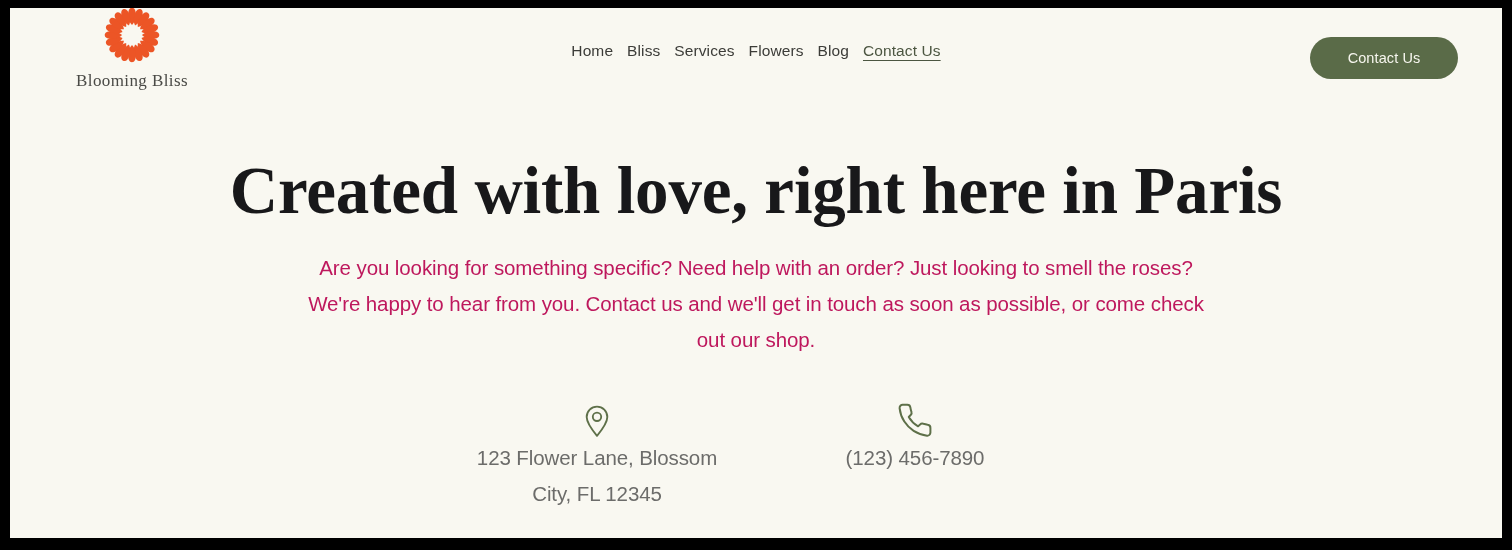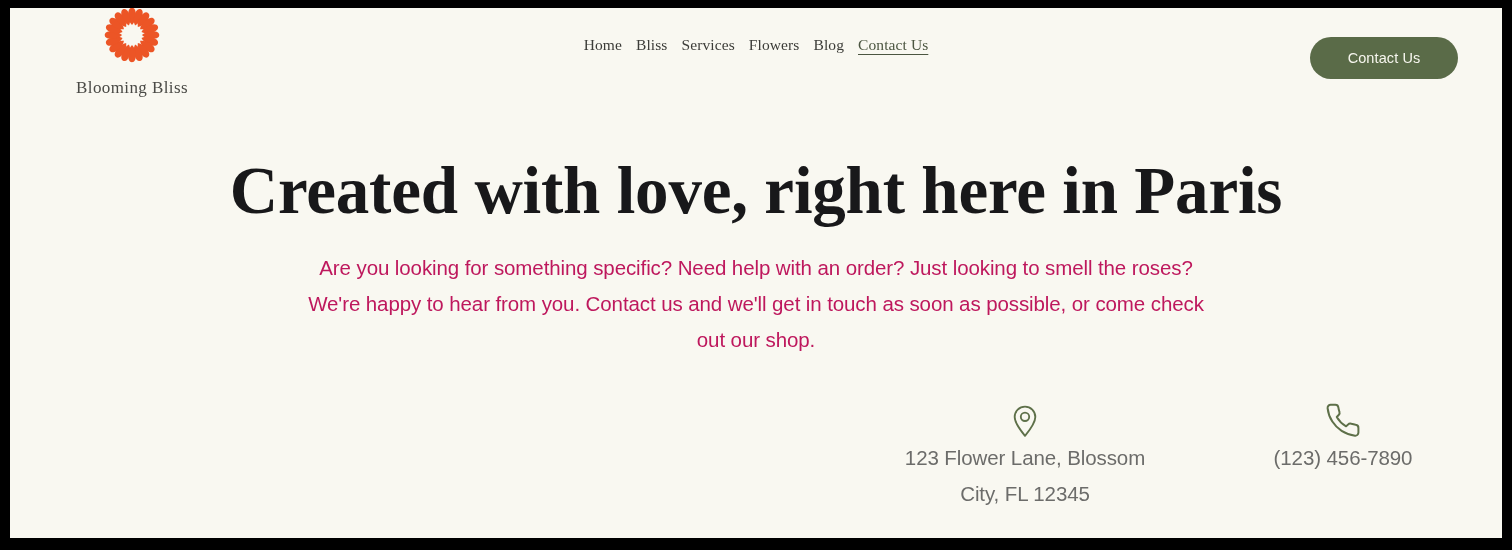--- a/index.html
+++ b/index.html
@@ -45,33 +45,32 @@
     height: 62px;
     margin: 0 auto;
     display: block;
   }
 
   .brand-name {
     font-family: "Liberation Serif", serif;
     font-size: 17px;
     color: #4a4a46;
     letter-spacing: 0.4px;
-    margin-top: 12px;
+    margin-top: 5px;
     white-space: nowrap;
   }
 
   .main-nav {
     position: absolute;
     left: 50%;
     transform: translateX(-50%);
-    top: 28px;
+    top: 34px;
     display: flex;
     align-items: center;
     gap: 14px;
-    font-family: Liberation Serif, serif;
   }
 
   .nav-link {
     font-size: 15.5px;
     color: #3c3c38;
     text-decoration: none;
     letter-spacing: 0.1px;
     white-space: nowrap;
     cursor: pointer;
   }
@@ -123,21 +122,21 @@
     font-size: 20.5px;
     line-height: 36px;
     color: #be185d;
     letter-spacing: -0.1px;
   }
 
   
   .contact-strip {
     margin-top: 42px;
     display: flex;
-    justify-content: flex-end;
+    justify-content: center;
     align-items: flex-start;
     gap: 0;
   }
 
   .contact-item {
     width: 318px;
     text-align: center;
     text-decoration: none;
     display: block;
     cursor: pointer;

